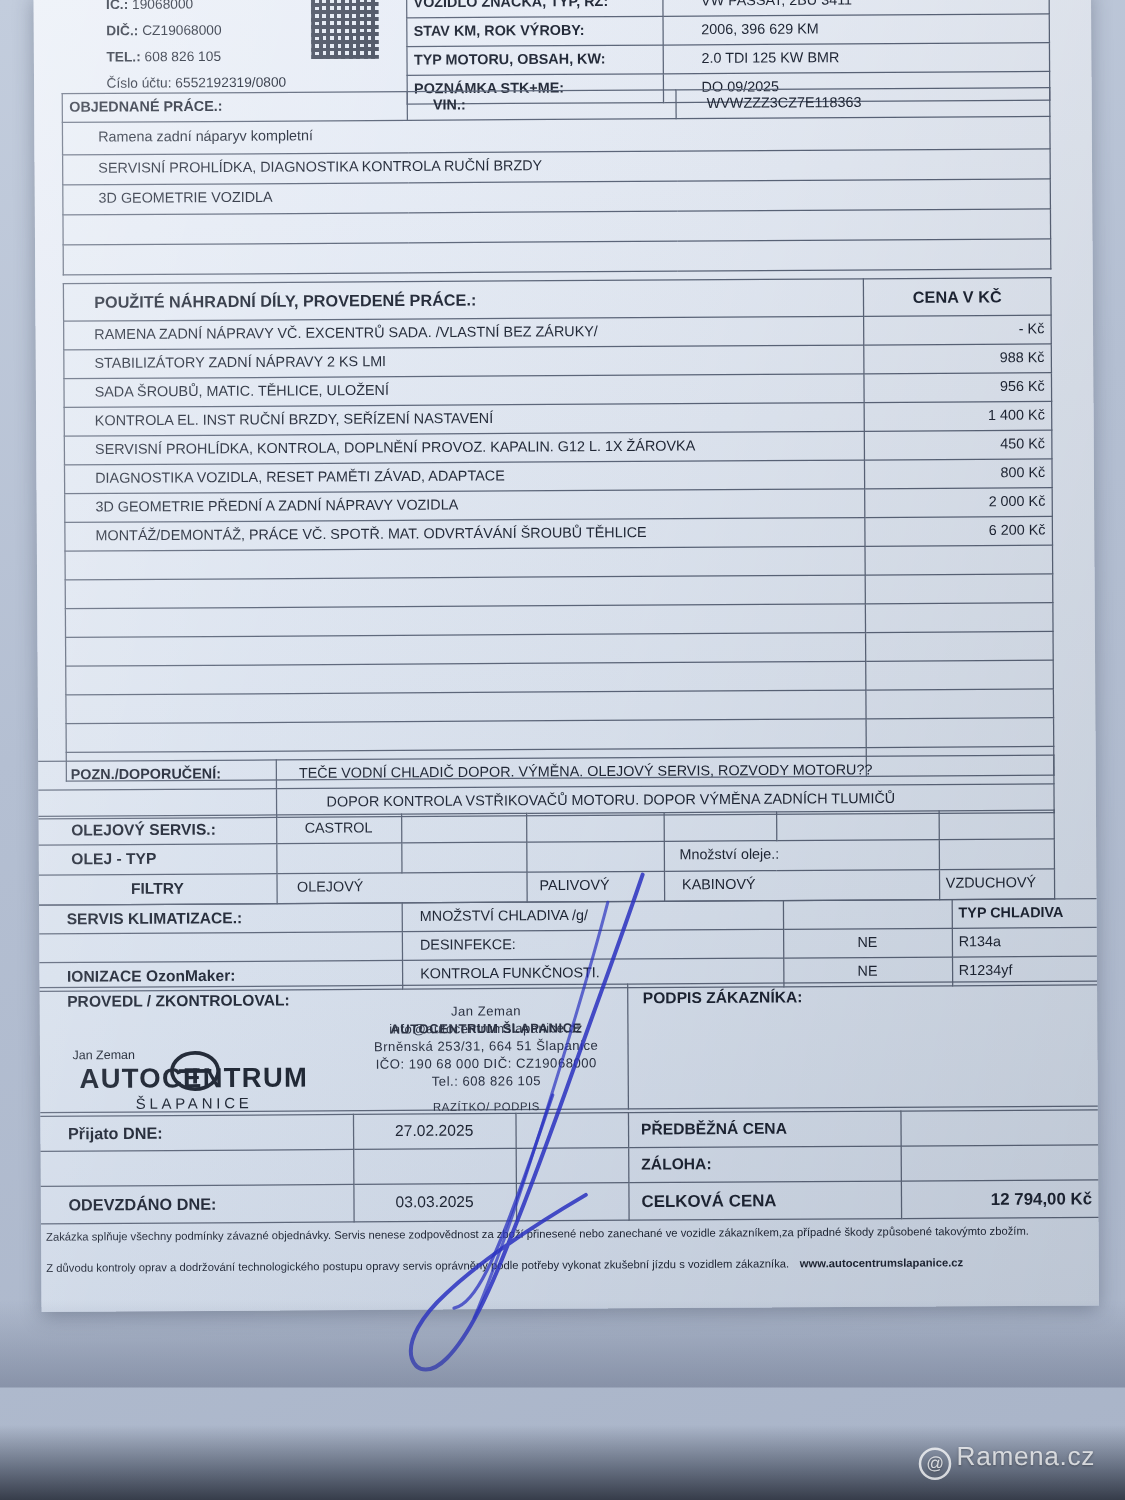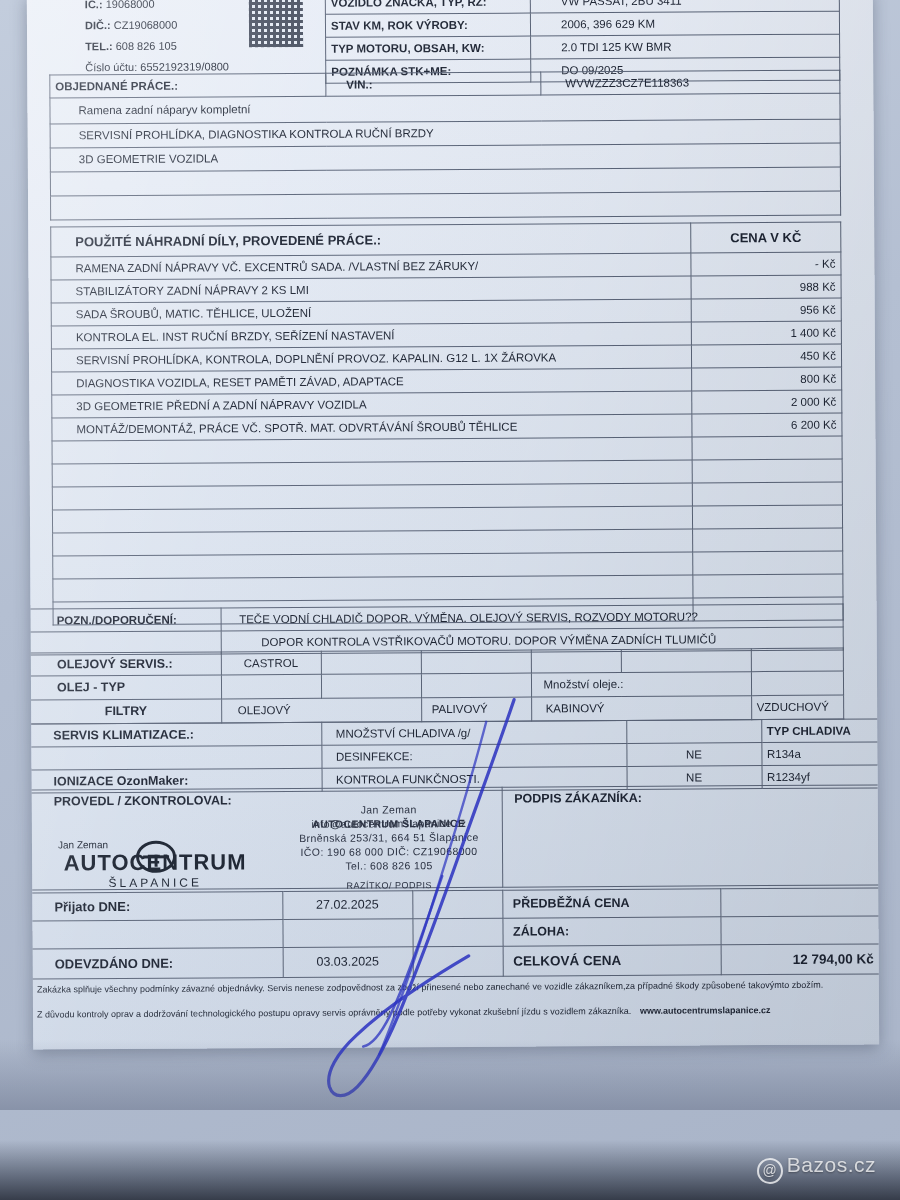--- a/index.html
+++ b/index.html
@@ -503,15 +503,15 @@
     <svg class="sig" style="left:300px; top:880px;" width="160" height="180" viewBox="0 0 160 180">
       <path d="M110 4 C96 44, 80 92, 64 128 C52 156, 40 172, 30 174" fill="none" stroke="#2b33c4" stroke-width="2.6" stroke-linecap="round" opacity="0.75"></path>
     </svg>
 
   </div>
 
   <div class="shadowband"></div>
   <div class="darkbar"></div>
 
   <div class="wm">
-    <span class="at">@</span><span>Bazos.cz</span>
+    <span class="at">@</span><span>Ramena.cz</span>
   </div>
 </div>
 
 </body></html>

